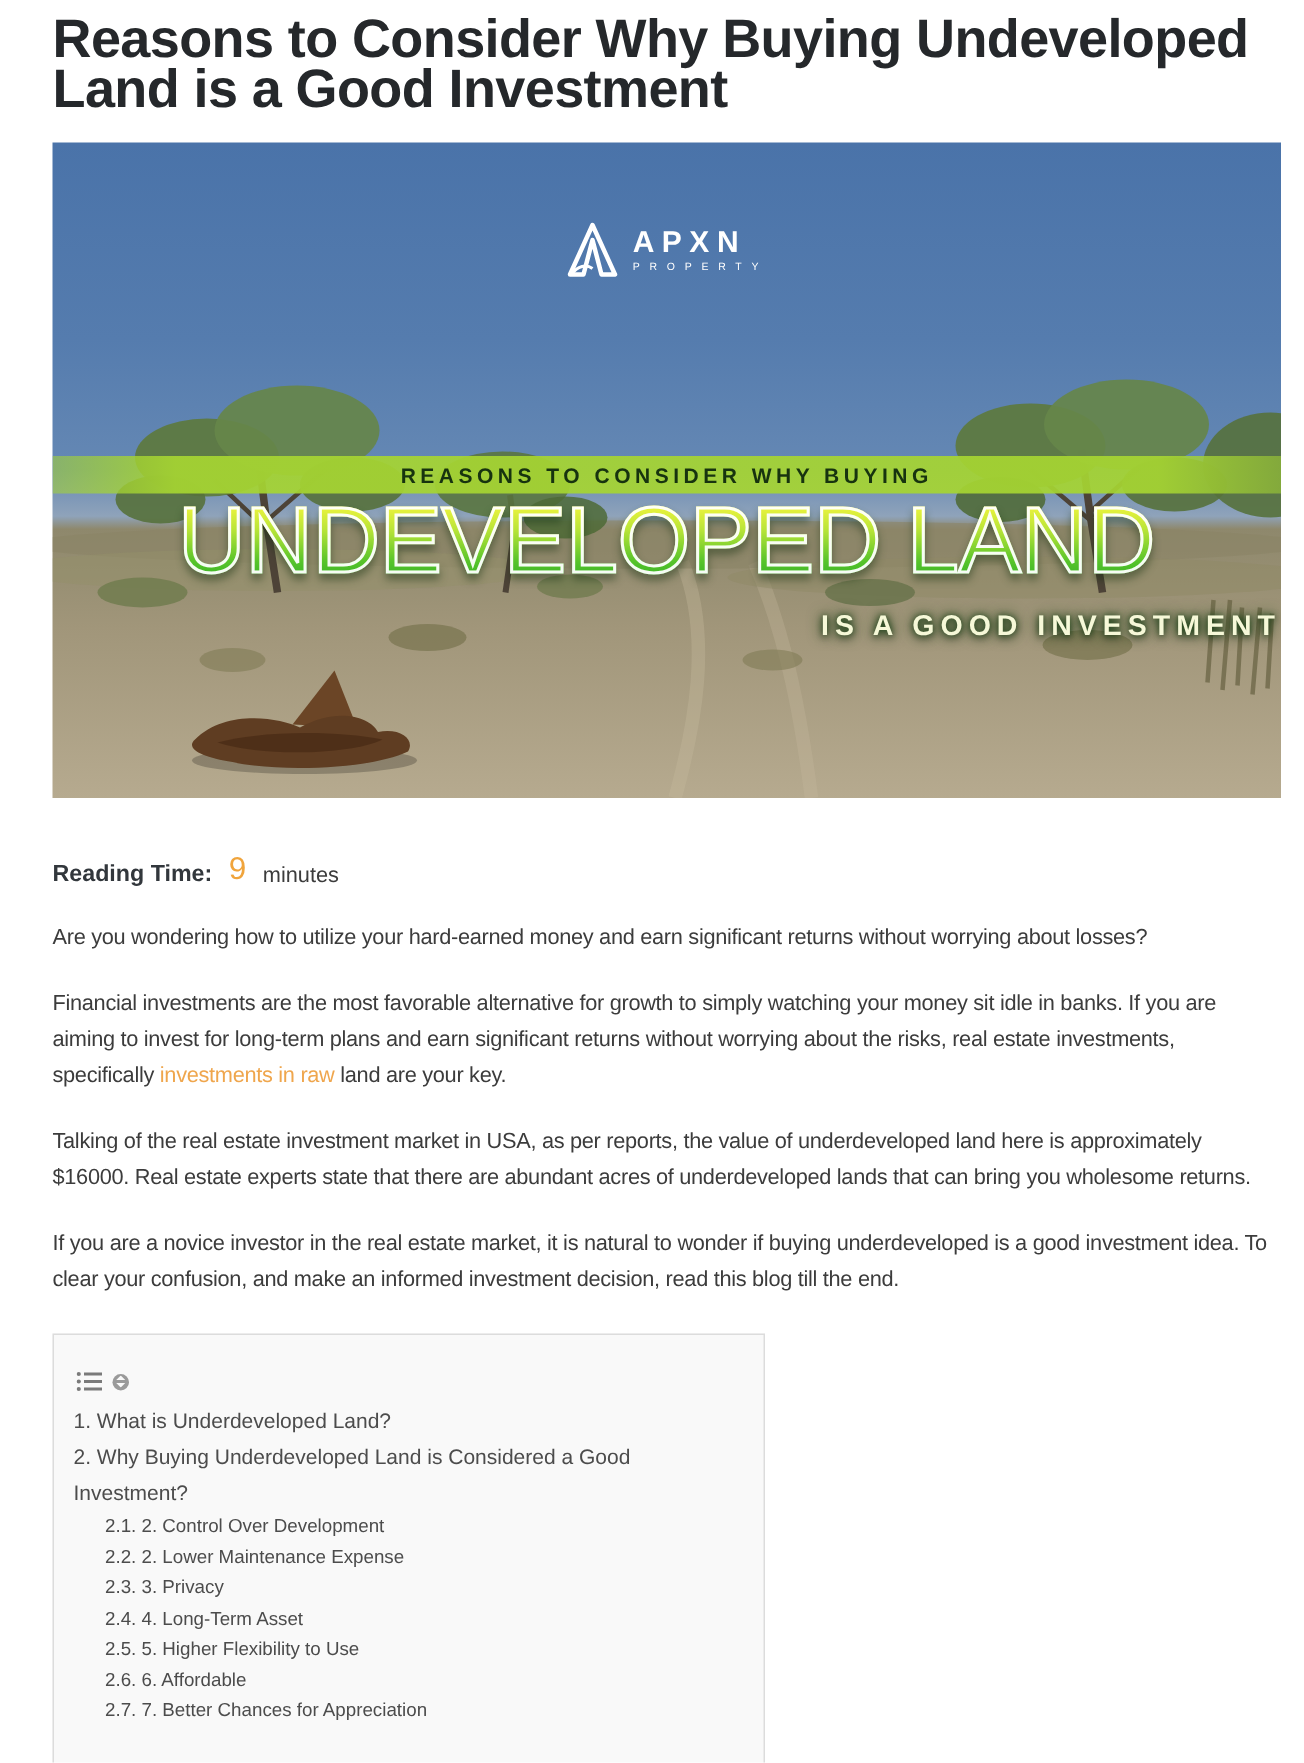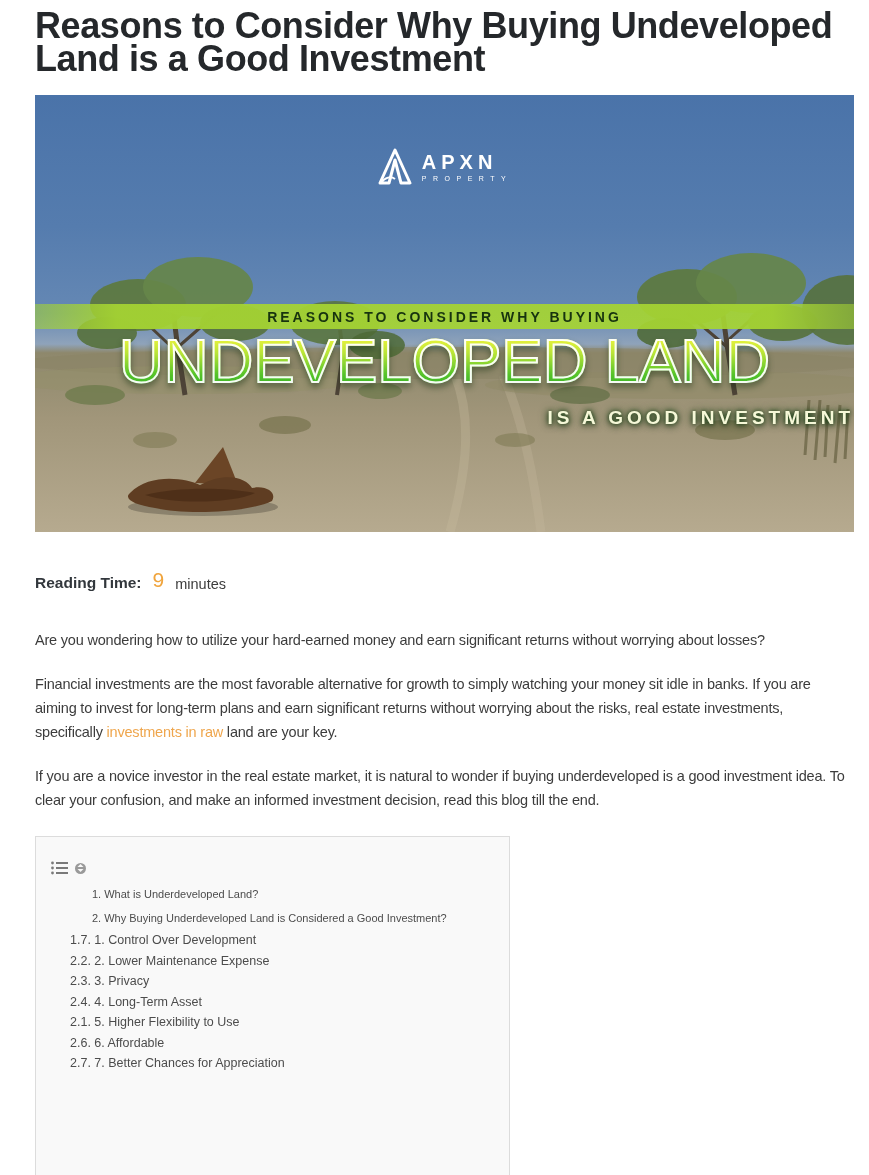--- a/index.html
+++ b/index.html
@@ -65,37 +65,37 @@
     margin:36px 35px 0; display:flex; align-items:flex-end; gap:11px;
   }
   .rt-label { font-size:15.5px; font-weight:700; color:#32373c; }
   .rt-value { font-size:21px; font-weight:400; }
   .rt-unit  { font-size:14.5px; color:#3c3c3c; }
   
   .content p {
     margin:20px 35px 0; width:813px;
     font-size:14.5px; line-height:24px; letter-spacing:-0.2px; color:#3c3c3c;
   }
-  .content p.first { margin-top:36px; }
+  .content p.first { margin-top:21px; }
   a.inline-link { text-decoration:none; cursor:pointer; }
   
   .toc {
     margin:24px 0 0 35px; width:475px; height:400px;
     border:1px solid #dcdcdc; background:#f9f9f9;
     padding:13px 15px 0 13px;
   }
   .toc-title { font-size:17.5px; font-weight:400; color:#32373c; letter-spacing:0.1px; }
   .toc-icons { margin:11px 0 7px 2px; display:flex; align-items:center; gap:7px; }
   .toc-toggle {
     width:11px; height:11px; border-radius:50%; background:#9a9a9a;
     display:inline-flex; align-items:center; justify-content:center; cursor:pointer;
   }
   .toc-list { list-style:none; }
   .toc-list li { color:#4c4c4c; }
-  .toc-list li.l1 { font-size:11px; line-height:24px;margin-left:43px; }
+  .toc-list li.l1 { font-size:14px; line-height:24px; }
   .toc-list li.l2 { font-size:12.5px; line-height:20.5px; padding-left:21px; }
   .toc-list a { color:#4c4c4c; text-decoration:none; cursor:pointer; }
 </style>
 </head>
 <body>
 
 <div class="page">
 
   <h1 class="page-title">Reasons to Consider Why Buying Undeveloped Land is a Good Investment</h1>
 
@@ -163,20 +163,21 @@
 
   <div class="reading-time">
     <span class="rt-label">Reading Time:</span>
     <span class="rt-value" style="color:#f0a43c;">9</span>
     <span class="rt-unit">minutes</span>
   </div>
 
   <div class="content">
     <p class="first">Are you wondering how to utilize your hard-earned money and earn significant returns without worrying about losses?</p>
     <p><span>Financial investments are the most favorable alternative for growth to simply watching your money sit idle in banks. If you are aiming to invest for long-term plans and earn significant returns without worrying about the risks, real estate investments, specifically </span><a href="#" class="inline-link" style="color:#efa64d;">investments in raw</a><span> land are your key.</span></p>
+    <p>Talking of the real estate investment market in USA, as per reports, the value of underdeveloped land here is approximately $16000. Real estate experts state that there are abundant acres of underdeveloped lands that can bring you wholesome returns.</p>
     <p>If you are a novice investor in the real estate market, it is natural to wonder if buying underdeveloped is a good investment idea. To clear your confusion, and make an informed investment decision, read this blog till the end.</p>
   </div>
 
   <aside class="toc">
     <div class="toc-icons">
       <svg width="17" height="14" viewBox="0 0 17 14">
         <circle cx="1.5" cy="2" r="1.4" fill="#7a7a7a"></circle>
           <rect x="5" y="1" width="12" height="2" fill="#7a7a7a"></rect>
         <circle cx="1.5" cy="7" r="1.4" fill="#7a7a7a"></circle>
           <rect x="5" y="6" width="12" height="2" fill="#7a7a7a"></rect>
@@ -186,24 +187,24 @@
       <span class="toc-toggle">
         <svg width="7" height="8" viewBox="0 0 7 8">
             <path d="M3.5,0 L6.5,3 L0.5,3 Z" fill="#f9f9f9"></path>
             <path d="M3.5,8 L6.5,5 L0.5,5 Z" fill="#f9f9f9"></path>
           </svg>
       </span>
     </div>
     <ul class="toc-list">
       <li class="l1"><a href="#">1. What is Underdeveloped Land?</a></li>
       <li class="l1"><a href="#">2. Why Buying Underdeveloped Land is Considered a Good Investment?</a></li>
-      <li class="l2"><a href="#">1.7. 1. Control Over Development</a></li>
+      <li class="l2"><a href="#">2.1. 2. Control Over Development</a></li>
       <li class="l2"><a href="#">2.2. 2. Lower Maintenance Expense</a></li>
       <li class="l2"><a href="#">2.3. 3. Privacy</a></li>
       <li class="l2"><a href="#">2.4. 4. Long-Term Asset</a></li>
-      <li class="l2"><a href="#">2.1. 5. Higher Flexibility to Use</a></li>
+      <li class="l2"><a href="#">2.5. 5. Higher Flexibility to Use</a></li>
       <li class="l2"><a href="#">2.6. 6. Affordable</a></li>
       <li class="l2"><a href="#">2.7. 7. Better Chances for Appreciation</a></li>
       <li class="l1"></li>
     </ul>
   </aside>
 
 </div>
 
 </body></html>

